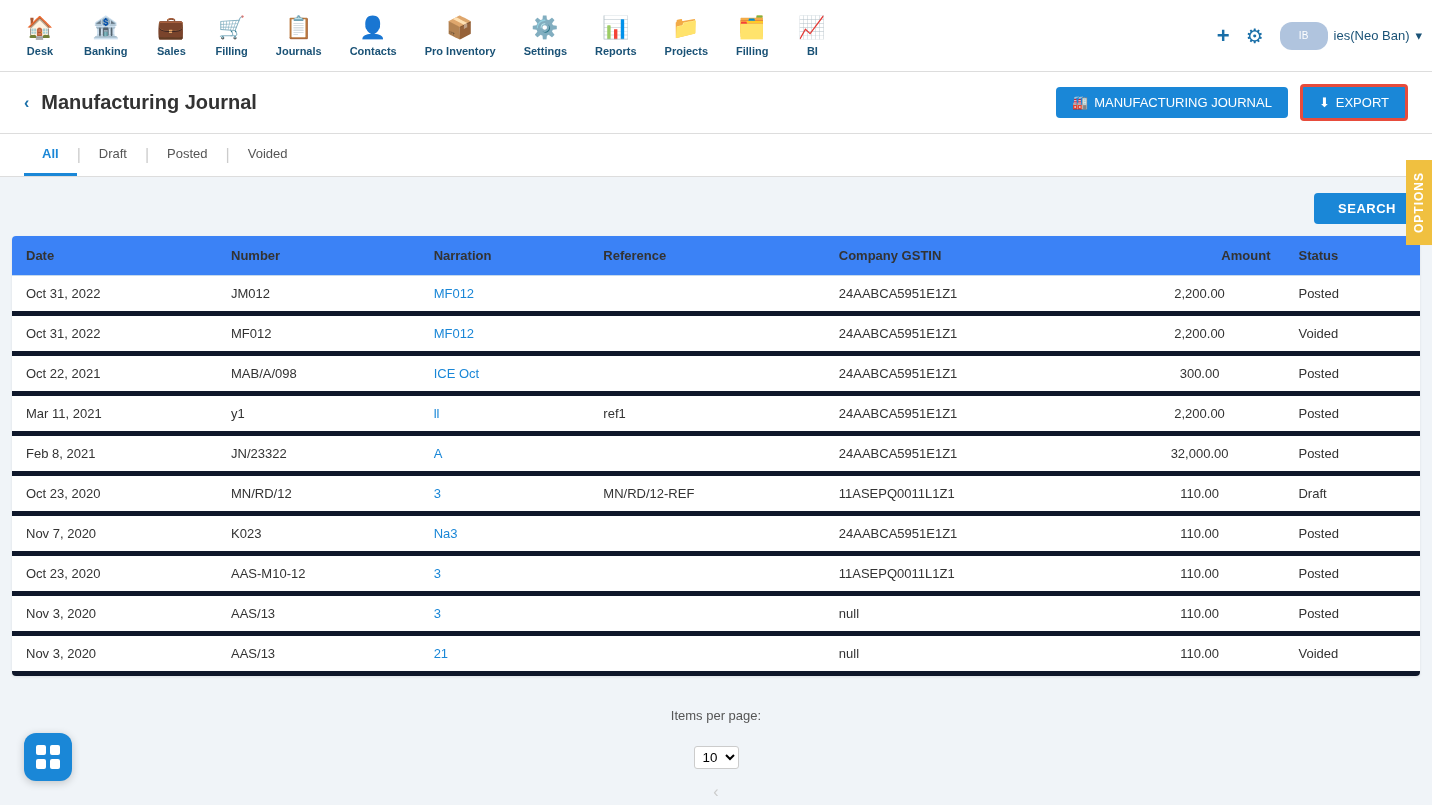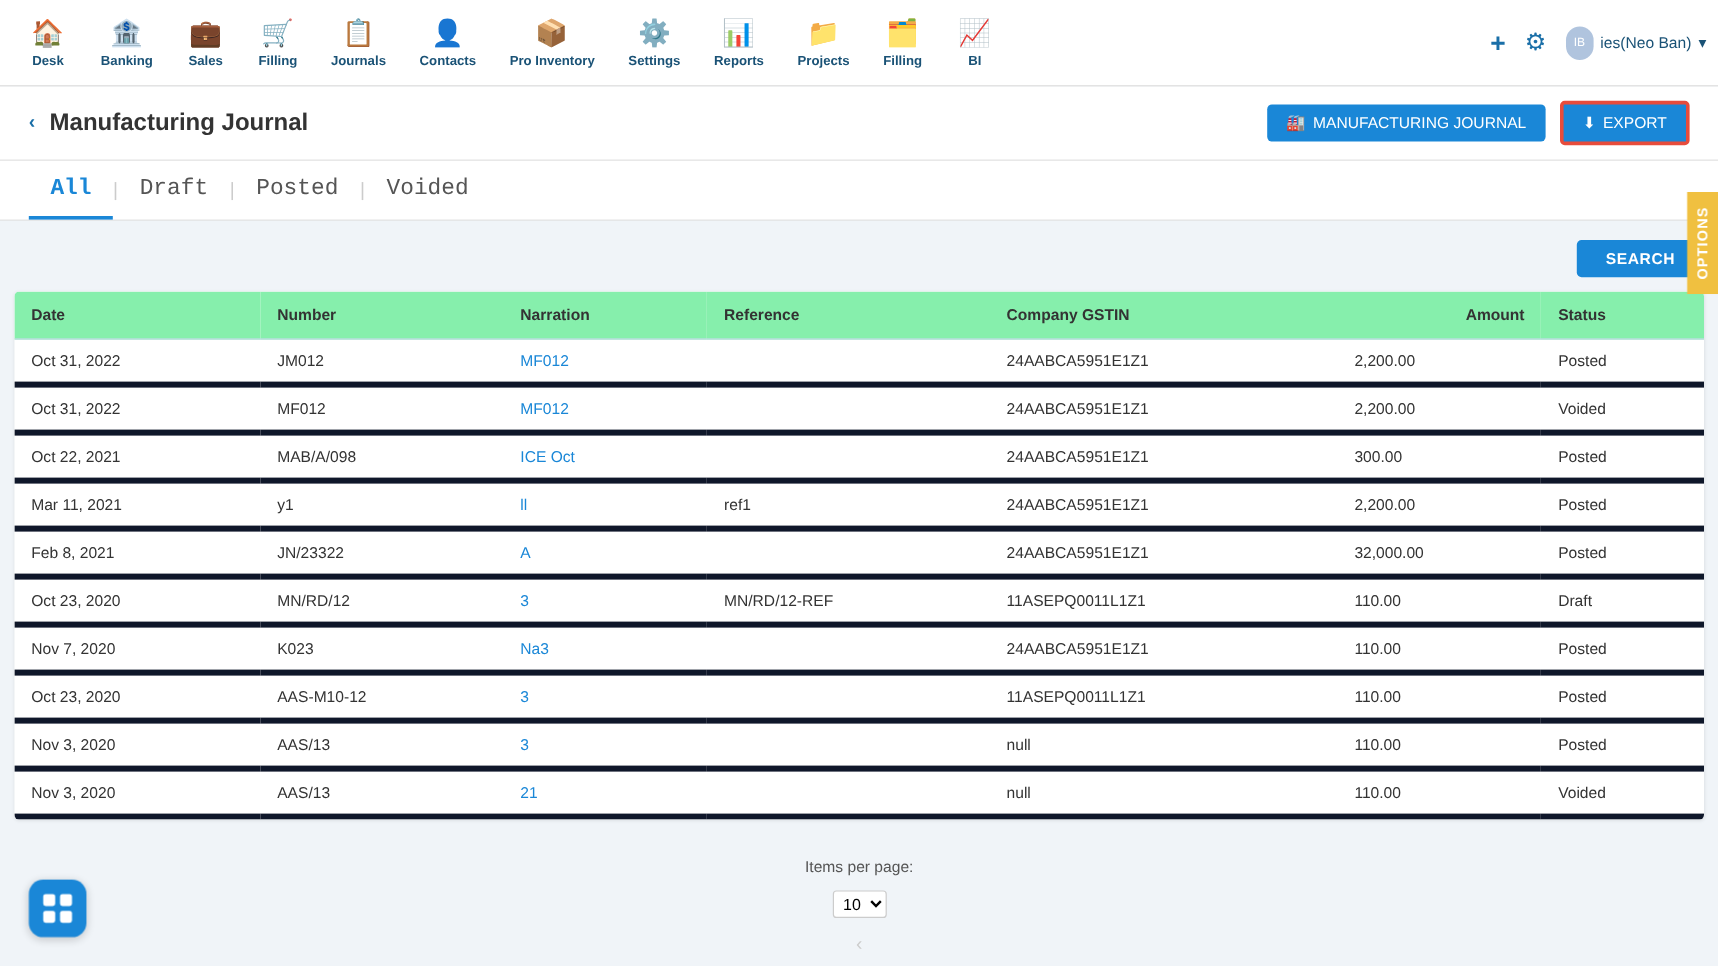--- a/index.html
+++ b/index.html
@@ -60,21 +60,21 @@
     }
     .nav-user {
       display: flex;
       align-items: center;
       gap: 6px;
       cursor: pointer;
       color: #1a5276;
       font-size: 13px;
     }
     .nav-avatar {
-      width: 23px;
+      width: 48px;
       height: 28px;
       background: #b0c4de;
       border-radius: 12px;
       display: flex;
       align-items: center;
       justify-content: center;
       font-size: 10px;
       color: #fff;
     }
 
@@ -146,24 +146,23 @@
       background: #fff;
       display: flex;
       align-items: center;
       padding: 0 24px;
       border-bottom: 1px solid #ddd;
       gap: 0;
     }
     .filter-tab {
       padding: 12px 18px;
       cursor: pointer;
-      font-size: 19px;
+      font-size: 13px;
       color: #555;
       border-bottom: 3px solid transparent;
-      font-family: Liberation Mono, monospace;
     }
     .filter-tab.active {
       color: #1a87d7;
       border-bottom: 3px solid #1a87d7;
       font-weight: 600;
     }
     .filter-tab-divider {
       color: #ccc;
       font-size: 16px;
     }
@@ -193,59 +192,60 @@
     
     .data-table {
       width: 100%;
       border-collapse: collapse;
       background: #fff;
       border-radius: 4px;
       overflow: hidden;
       box-shadow: 0 1px 3px rgba(0,0,0,0.08);
     }
     .data-table thead tr {
-      background: #86efac;
+      background: #3b82f6;
     }
     .data-table thead th {
       padding: 12px 14px;
       text-align: left;
       font-size: 13px;
       font-weight: 600;
       color: #333;
       border-bottom: 1px solid #c5d9ec;
     }
     .data-table thead th.right { text-align: right; }
     .data-table tbody tr {
       border-bottom: 5px solid #0f172a;
     }
     .data-table tbody td {
       padding: 10px 14px;
       font-size: 13px;
       color: #333;
     }
-    .data-table tbody td.right { text-align: left; }
+    .data-table tbody td.right { text-align: center; }
     .data-table tbody td.link { color: #1a87d7; cursor: pointer; }
 
     
     .pagination {
       display: flex;
       align-items: center;
       justify-content: flex-end;
       padding: 16px 24px 8px;
       gap: 12px;
       font-size: 13px;
       color: #555;
       flex-direction: column;
     }
     .pagination-select {
       border: 1px solid #ccc;
       padding: 2px 4px;
       border-radius: 3px;
       background: #fff;
       cursor: pointer;
+      margin-top: 11px;
     }
     .pagination-arrow {
       cursor: pointer;
       color: #555;
       font-size: 16px;
       padding: 2px 6px;
     }
     .pagination-arrow.disabled { color: #ccc; cursor: default; }
 
     

